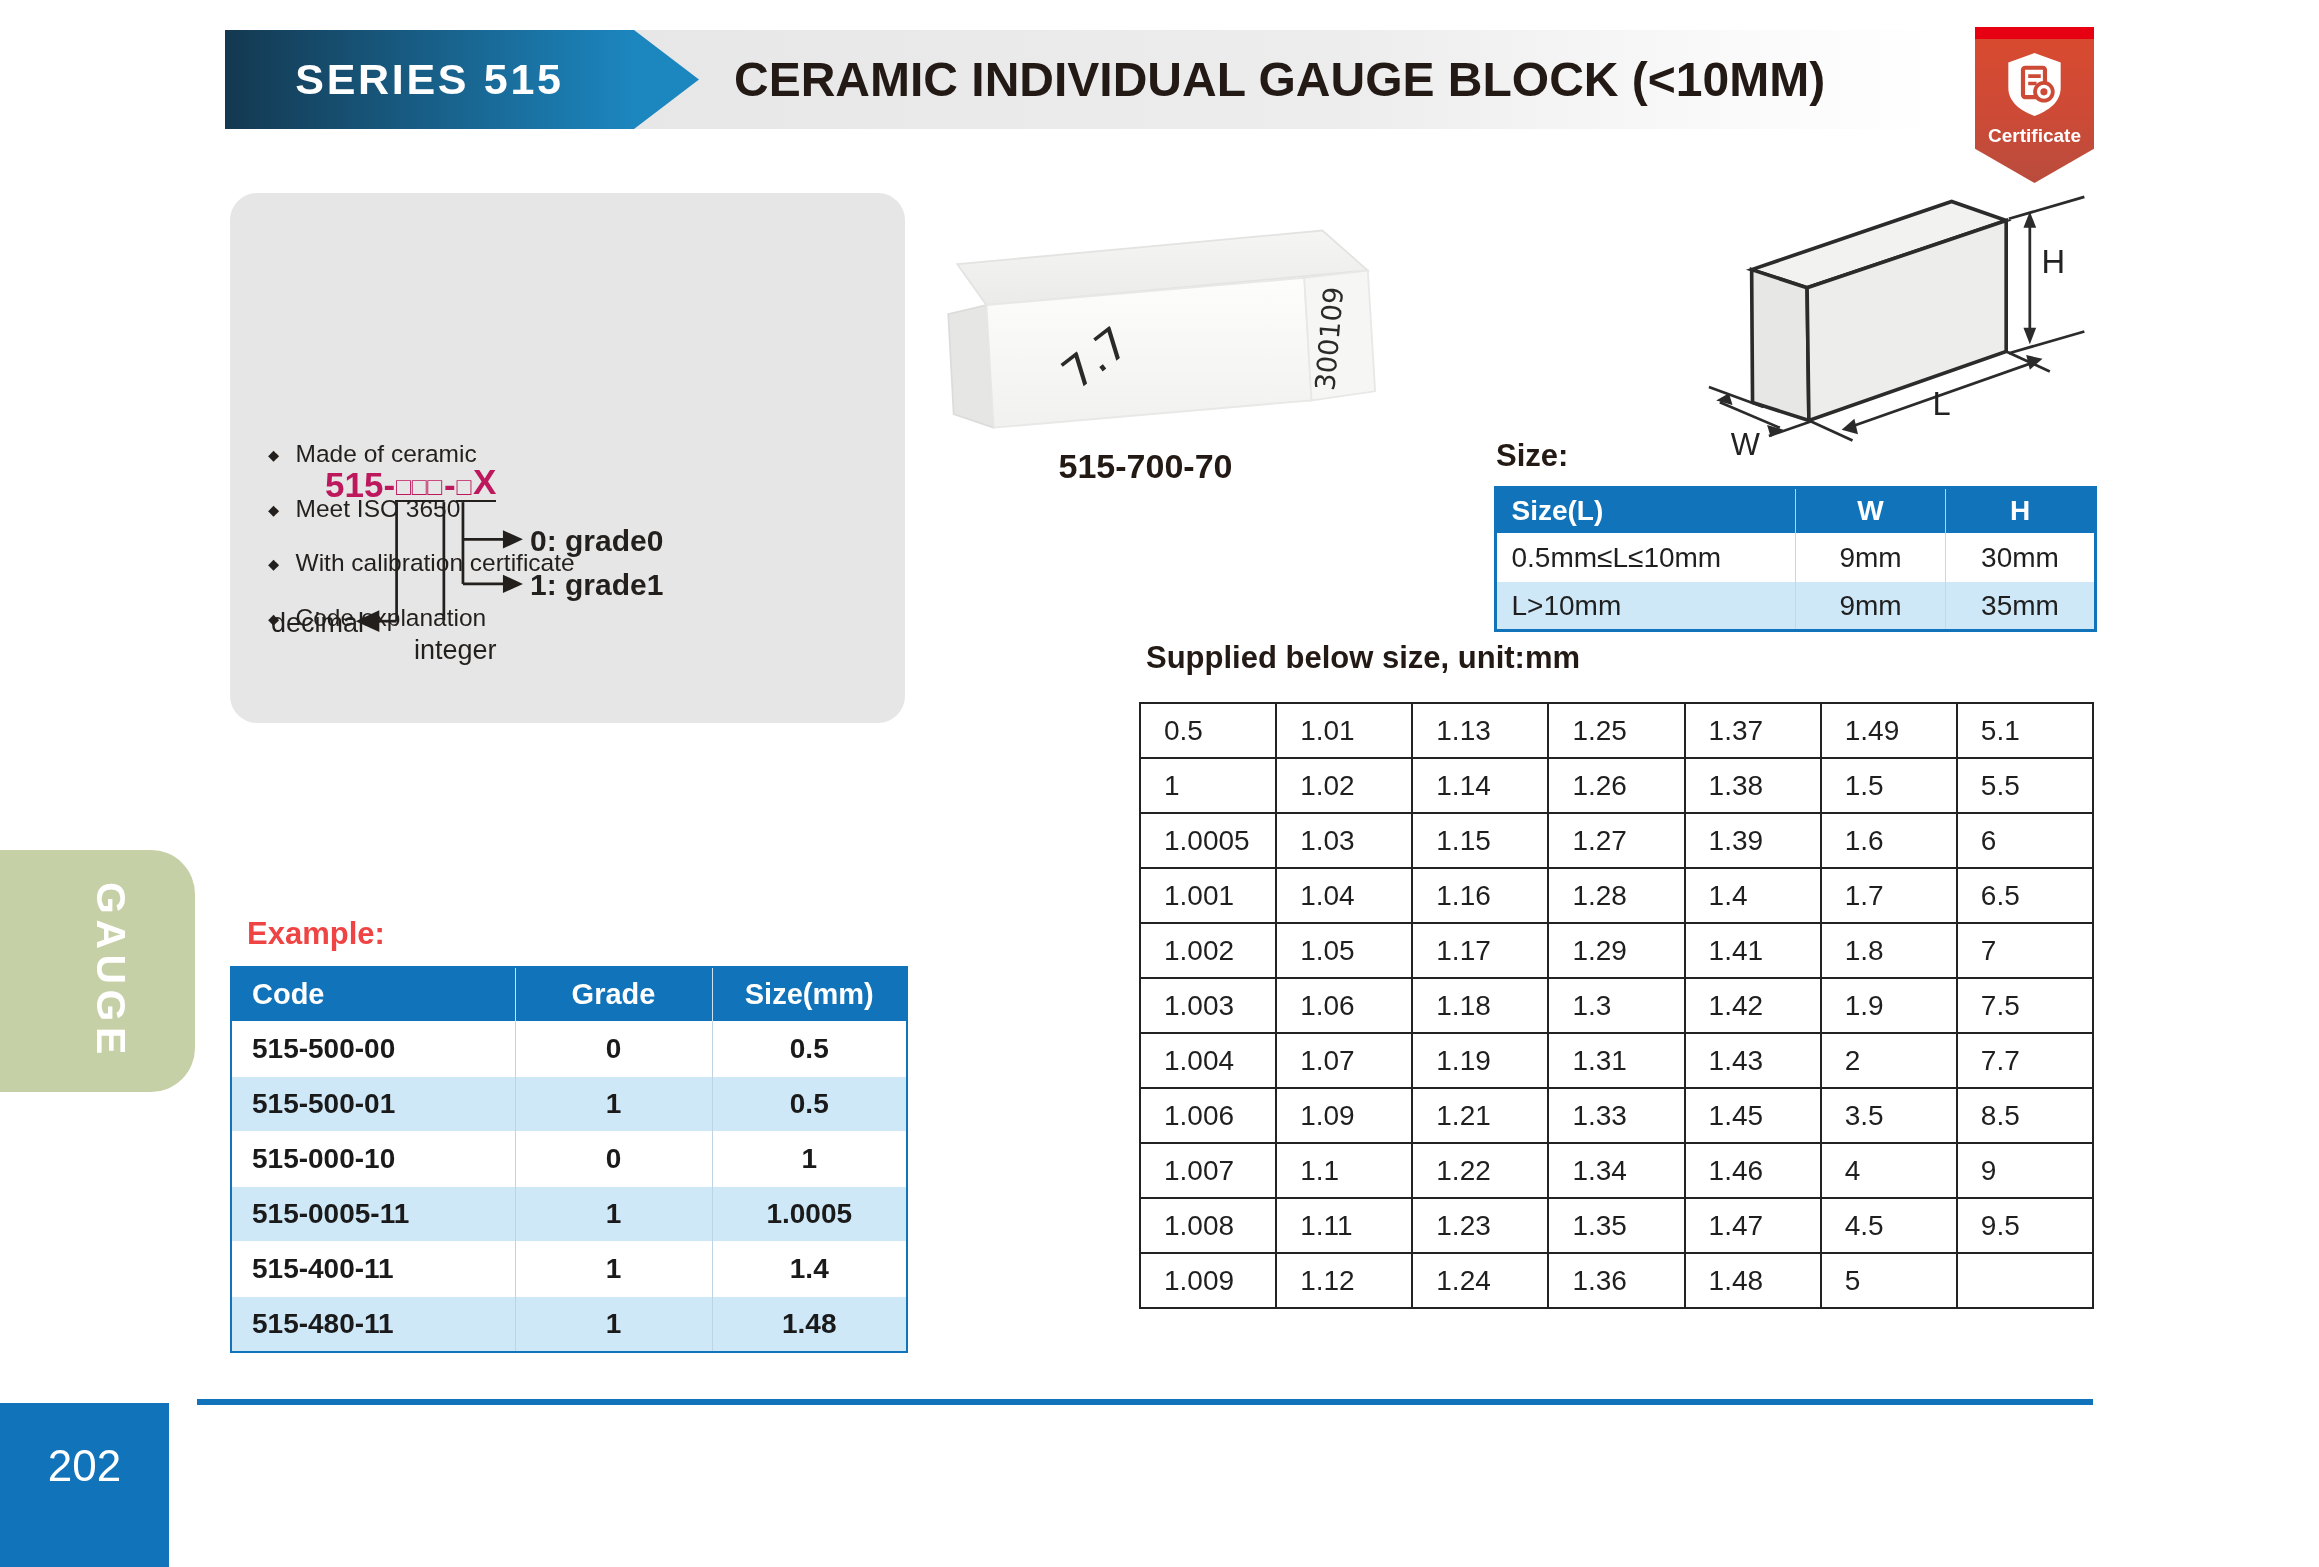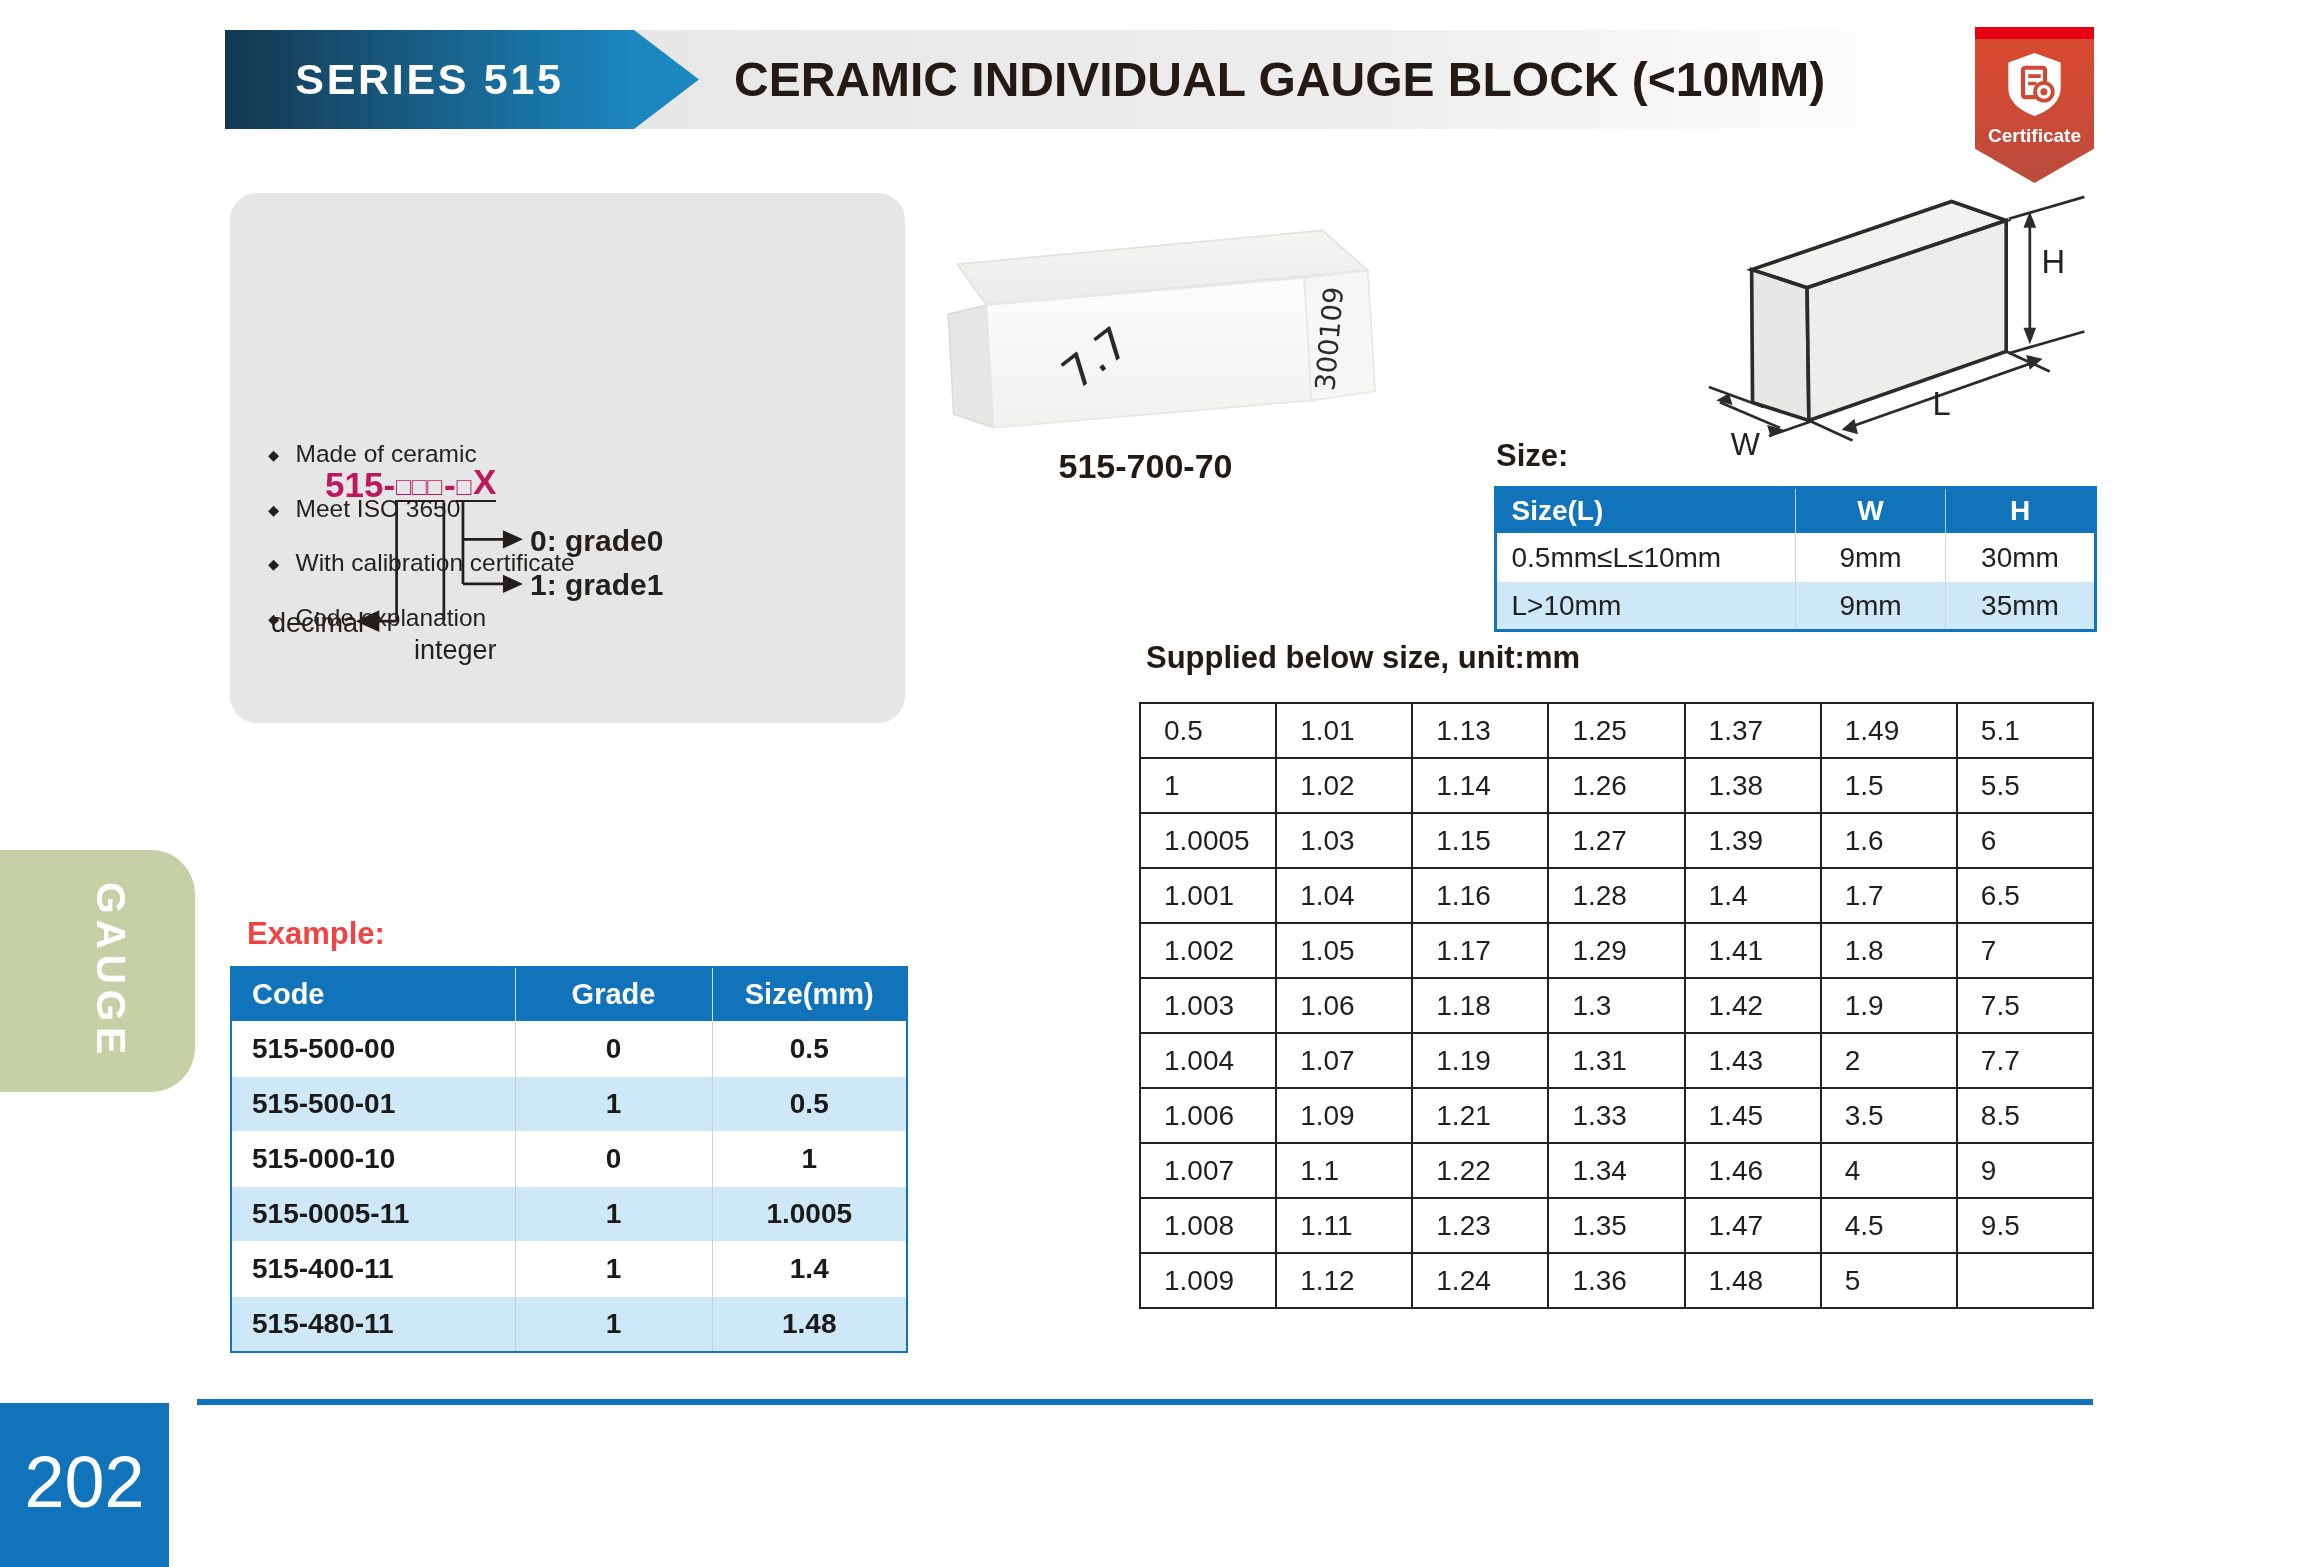--- a/index.html
+++ b/index.html
@@ -77,21 +77,21 @@
   .example-table tbody tr:nth-child(even) td{background:#cfe8f8;}
 
   
   .gauge-tab{position:absolute;left:0;top:850px;width:195px;height:242px;background:#c6d0a6;
       border-radius:0 44px 44px 0;display:flex;align-items:center;justify-content:center;}
   .gauge-text{writing-mode:vertical-rl;text-orientation:mixed;color:#fff;font-size:41px;font-weight:700;
       letter-spacing:5.5px;padding-left:25.5px;}
   .footer-rule{position:absolute;left:197px;top:1399px;width:1896px;height:6.4px;background:#1173ba;}
   .page-box{position:absolute;left:0;top:1403px;width:169px;height:165px;background:#1173ba;
       display:flex;align-items:flex-start;justify-content:center;}
-  .page-num{color:#fff;font-size:72px;margin-top:38px;}
+  .page-num{color:#fff;font-size:44px;margin-top:38px;}
 </style>
 </head>
 <body>
 
 <div id="page">
 
   <div class="title-band"></div>
   <div class="series-banner">
     <span class="series-text">SERIES 515</span>
   </div>

